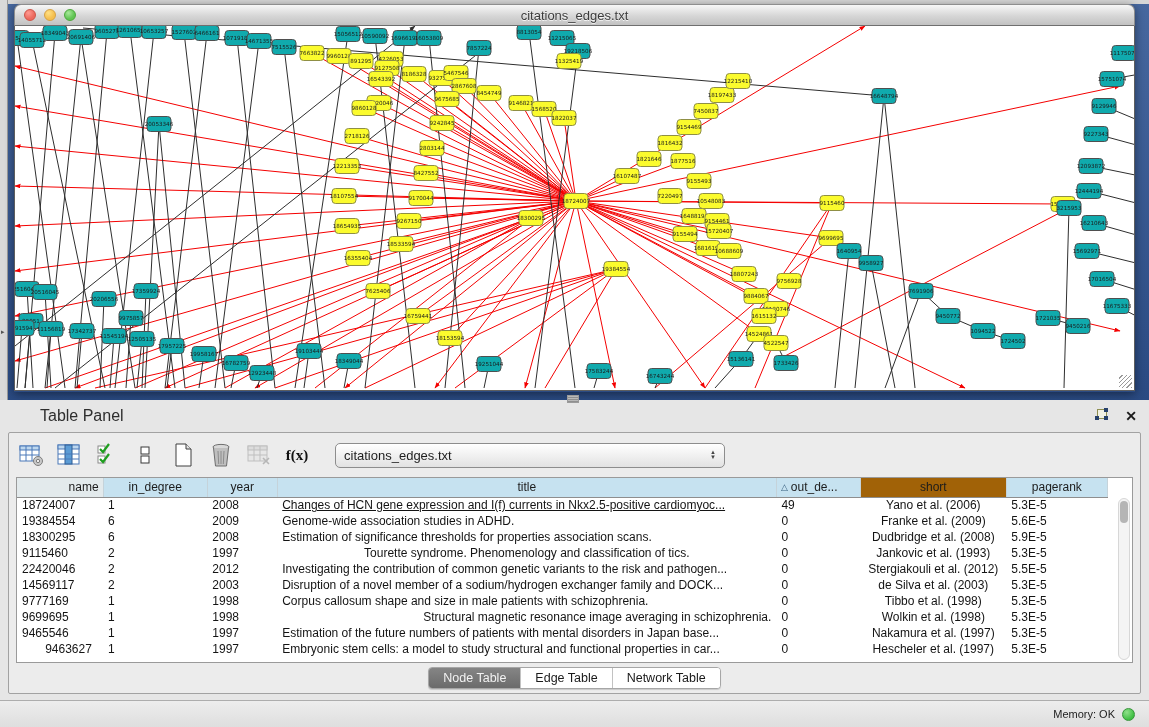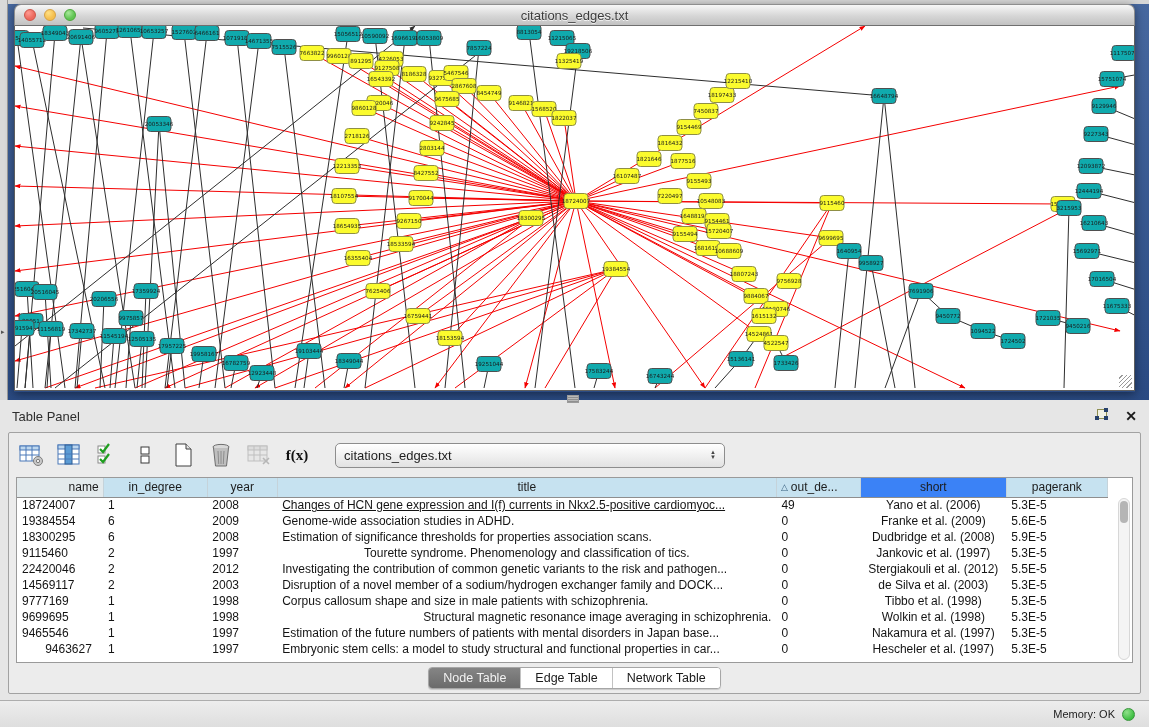--- a/index.html
+++ b/index.html
@@ -28,21 +28,21 @@
                text-shadow:0 1px 0 rgba(255,255,255,.8); }
   .canvas { position:relative; height:365px; background:#FFFFFF; border:1px solid #5E5E5E; border-top:none; overflow:hidden; }
   .canvas svg { display:block; }
   .resize-grip { position:absolute; right:2px; bottom:2px; width:13px; height:13px;
     background:repeating-linear-gradient(135deg, transparent 0 2px, #9A9A9A 2px 3px); cursor:nwse-resize; }
 
   
   .bottom { position:absolute; left:0; top:400px; width:1149px; height:327px; background:#E6E6E6;
             display:flex; flex-direction:column; }
   .panel-header { height:32px; display:flex; align-items:center; padding:0 12px; background:#E6E6E6; position:relative; }
-  .panel-title { font-size:13px; color:#2E2E2E; }
+  .panel-title { font-size:16px; color:#2E2E2E;margin-left:28px; }
   .panel-header .spacer { flex:1; }
   .float-btn { width:16px; height:16px; position:relative; margin-right:14px; cursor:pointer; }
   .float-btn .sq { position:absolute; left:2px; top:1px; width:10px; height:10px; border:1px solid #8F8F52; background:#F2F2E4; }
   .float-btn .dot { position:absolute; width:4px; height:4px; background:#27416B; }
   .close-btn { font-size:14px; font-weight:bold; color:#1A1A1A; cursor:pointer; line-height:14px; }
   .splitter { position:absolute; left:567px; top:-5px; width:12px; height:8px;
     background:repeating-linear-gradient(#B9B9B9 0 1px, #8F8F8F 1px 2px); border:1px solid #9A9A9A; }
 
   .panel-body { flex:1; margin:0 8px 6px 8px; border:1px solid #A2A2A2; background:#ECECEC;
                 border-radius:2px; display:flex; flex-direction:column; }
@@ -858,21 +858,21 @@
               <col style="width: 144px;">
               <col style="width: 100px;">
             </colgroup>
           <thead>
               <tr>
                 <th style="background: rgb(227, 234, 236); text-align: right;"><span>name</span></th>
                 <th style="background: rgb(198, 226, 240); text-align: center;"><span>in_degree</span></th>
                 <th style="background: rgb(198, 226, 240); text-align: center;"><span>year</span></th>
                 <th style="background: rgb(198, 226, 240); text-align: center;"><span>title</span></th>
                 <th style="background: rgb(198, 226, 240); text-align: left;"><span class="sort-tri">△</span><span>out_de...</span></th>
-                <th style="background: #3b82f6; text-align: center;"><span>short</span></th>
+                <th style="background: #a16207; text-align: center;"><span>short</span></th>
                 <th style="background: rgb(198, 226, 240); text-align: center;"><span>pagerank</span></th>
               </tr>
             </thead>
           <tbody>
               <tr>
                 <td style="text-align: left;">18724007</td>
                 <td style="text-align: left;">1</td>
                 <td style="text-align: left;">2008</td>
                 <td style="text-align: left; text-decoration: underline;">Changes of HCN gene expression and I(f) currents in Nkx2.5-positive cardiomyoc...</td>
                 <td style="text-align: left;">49</td>
@@ -896,21 +896,21 @@
                 <td style="text-align: left;">0</td>
                 <td style="text-align: center;">Dudbridge et al. (2008)</td>
                 <td style="text-align: left;">5.9E-5</td>
               </tr>
               <tr>
                 <td style="text-align: left;">9115460</td>
                 <td style="text-align: left;">2</td>
                 <td style="text-align: left;">1997</td>
                 <td style="text-align: center; margin-left: 16px;">Tourette syndrome. Phenomenology and classification of tics.</td>
                 <td style="text-align: left;">0</td>
-                <td style="text-align: center;">Jankovic et al. (1997)</td>
+                <td style="text-align: center;">Jankovic et al. (1993)</td>
                 <td style="text-align: left;">5.3E-5</td>
               </tr>
               <tr>
                 <td style="text-align: left;">22420046</td>
                 <td style="text-align: left;">2</td>
                 <td style="text-align: left;">2012</td>
                 <td style="text-align: left;">Investigating the contribution of common genetic variants to the risk and pathogen...</td>
                 <td style="text-align: left;">0</td>
                 <td style="text-align: center;">Stergiakouli et al. (2012)</td>
                 <td style="text-align: left;">5.5E-5</td>

